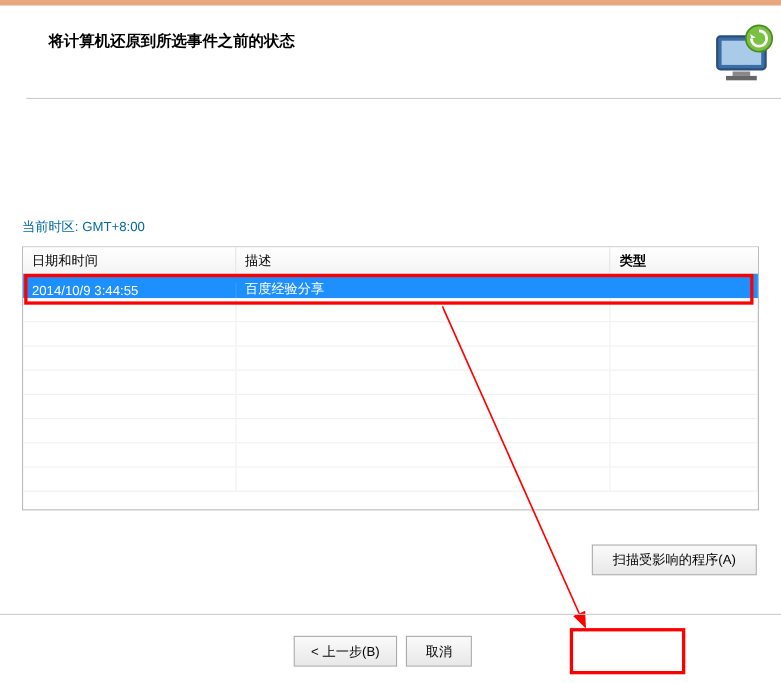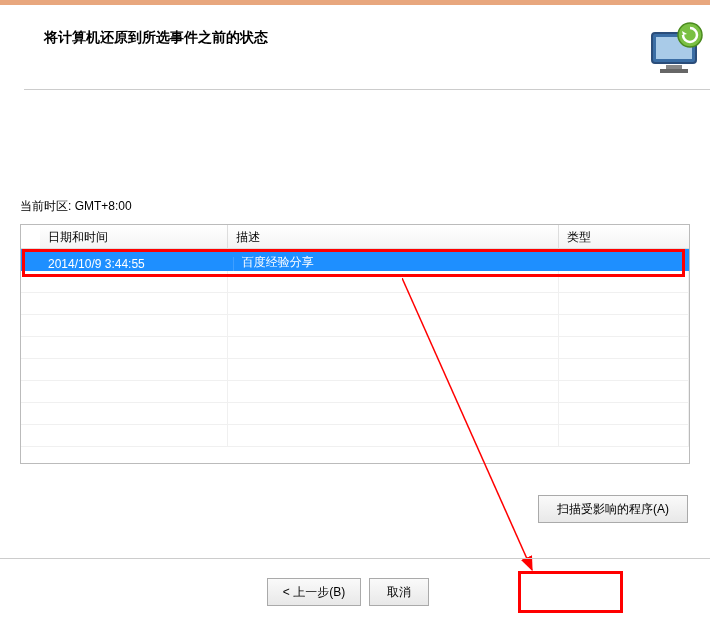--- a/index.html
+++ b/index.html
@@ -35,21 +35,21 @@
     }
     .restore-icon-wrap {
       position: absolute;
       right: 0;
       top: 16px;
     }
     .timezone {
       position: absolute;
       top: 198px;
       left: 20px;
-      color: #000000;
+      color: #0369a1;
       font-size: 12px;
     }
     .table-wrap {
       position: absolute;
       top: 224px;
       left: 20px;
       right: 20px;
       height: 240px;
       border: 1px solid #bbb;
       background: #fff;
@@ -60,22 +60,22 @@
       background: #fff;
       border-bottom: 1px solid #ddd;
     }
     .th {
       border-right: 1px solid #ddd;
       padding: 4px 8px;
       font-size: 12px;
       color: #000;
       background: linear-gradient(#fff, #f4f4f4);
     }
-    .th:last-child { border-right: none; }
-    .col-date { width: 29%; margin-left: 19px; }
+    .th:last-child { border-right: none; font-weight: bold; }
+    .col-date { width: 29%; }
     .col-desc { width: 51%; }
     .col-type { width: 20%; }
     .table-body {
       position: relative;
     }
     .row-selected {
       display: flex;
       height: 22px;
       background: #1e8fff;
       color: #fff;

